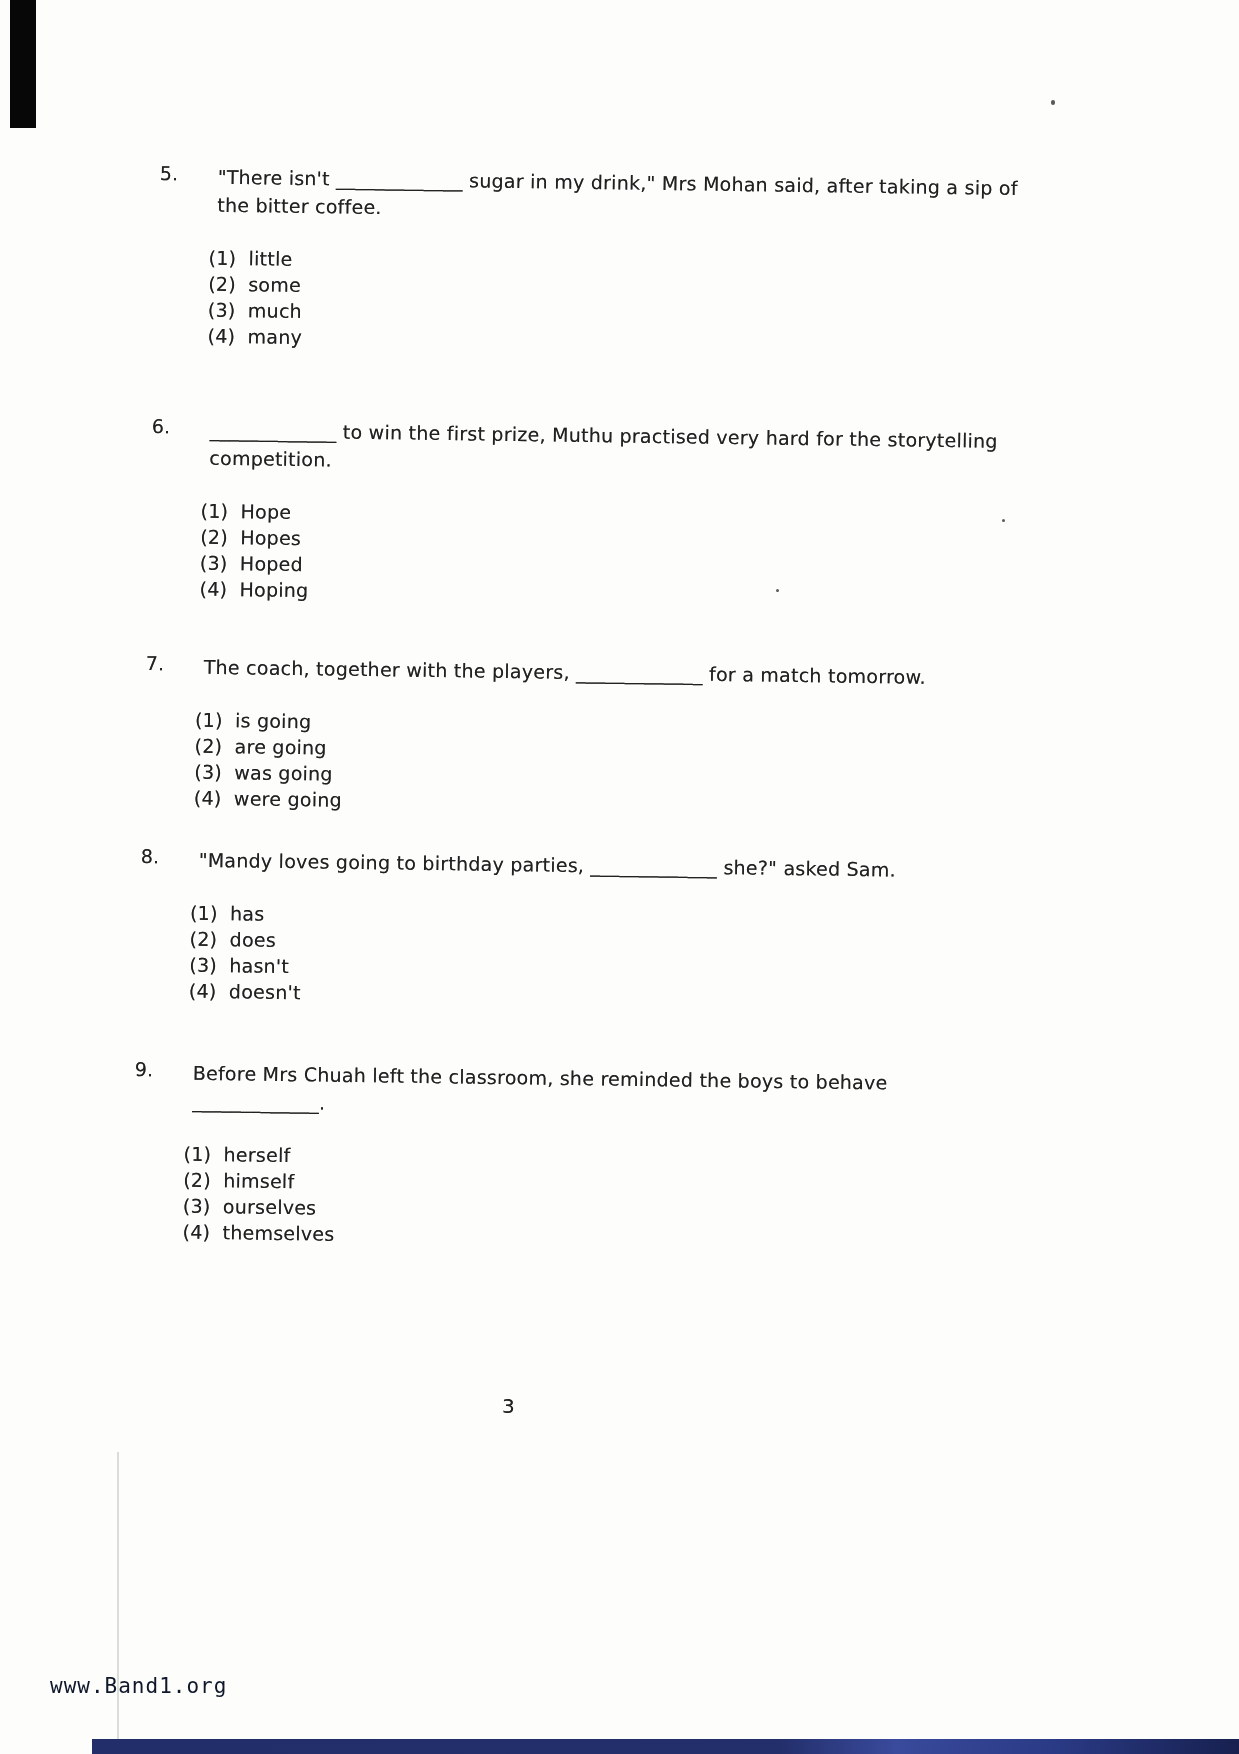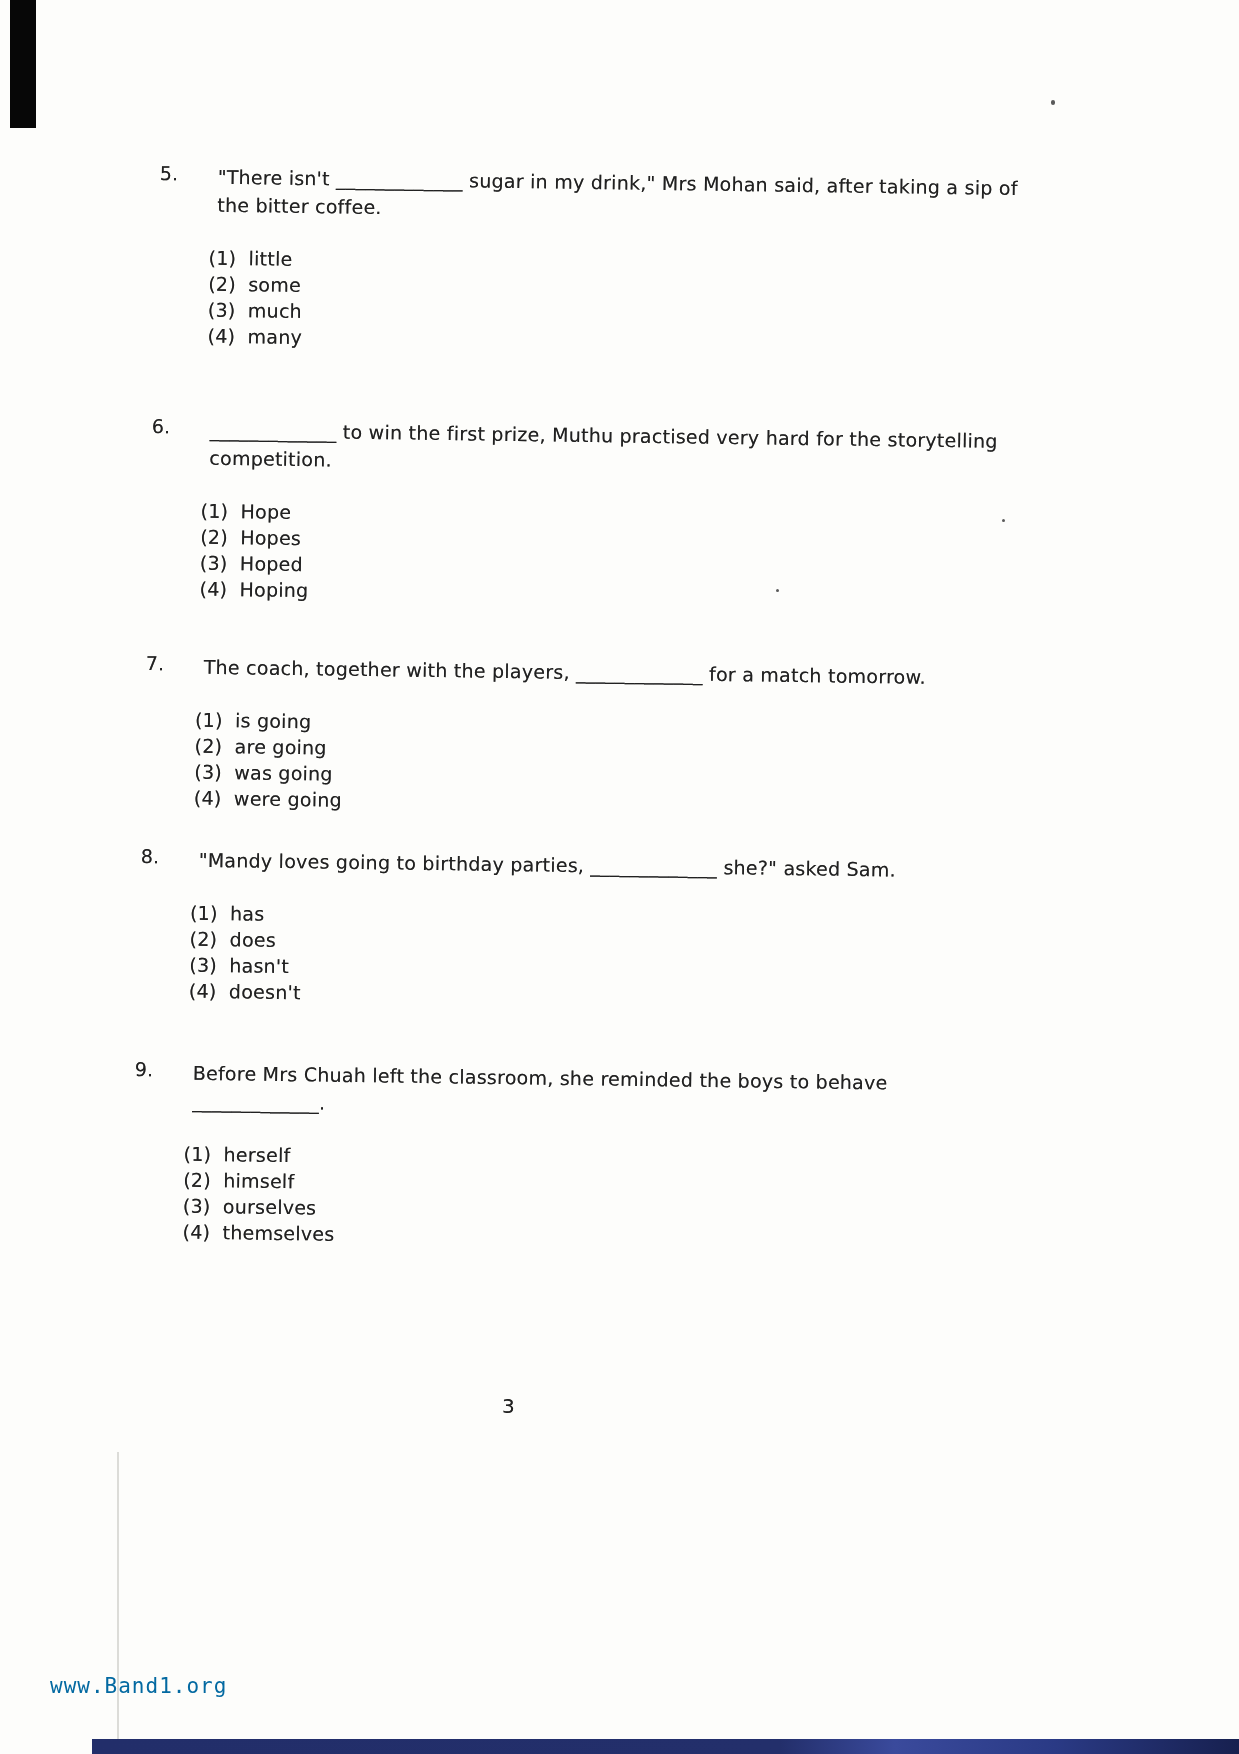--- a/index.html
+++ b/index.html
@@ -65,21 +65,21 @@
     font-size: 20px;
   }
 
   .footer-url {
     position: absolute;
     left: 50px;
     top: 1674px;
     font-family: "DejaVu Sans Mono", "Liberation Mono", monospace;
     font-size: 21px;
     letter-spacing: 1px;
-    color: #0369a1;
+    color: #0f172a;
   }
 
   
   .corner-strip {
     position: absolute;
     left: 10px;
     top: 0;
     width: 26px;
     height: 128px;
     background: #070707;

